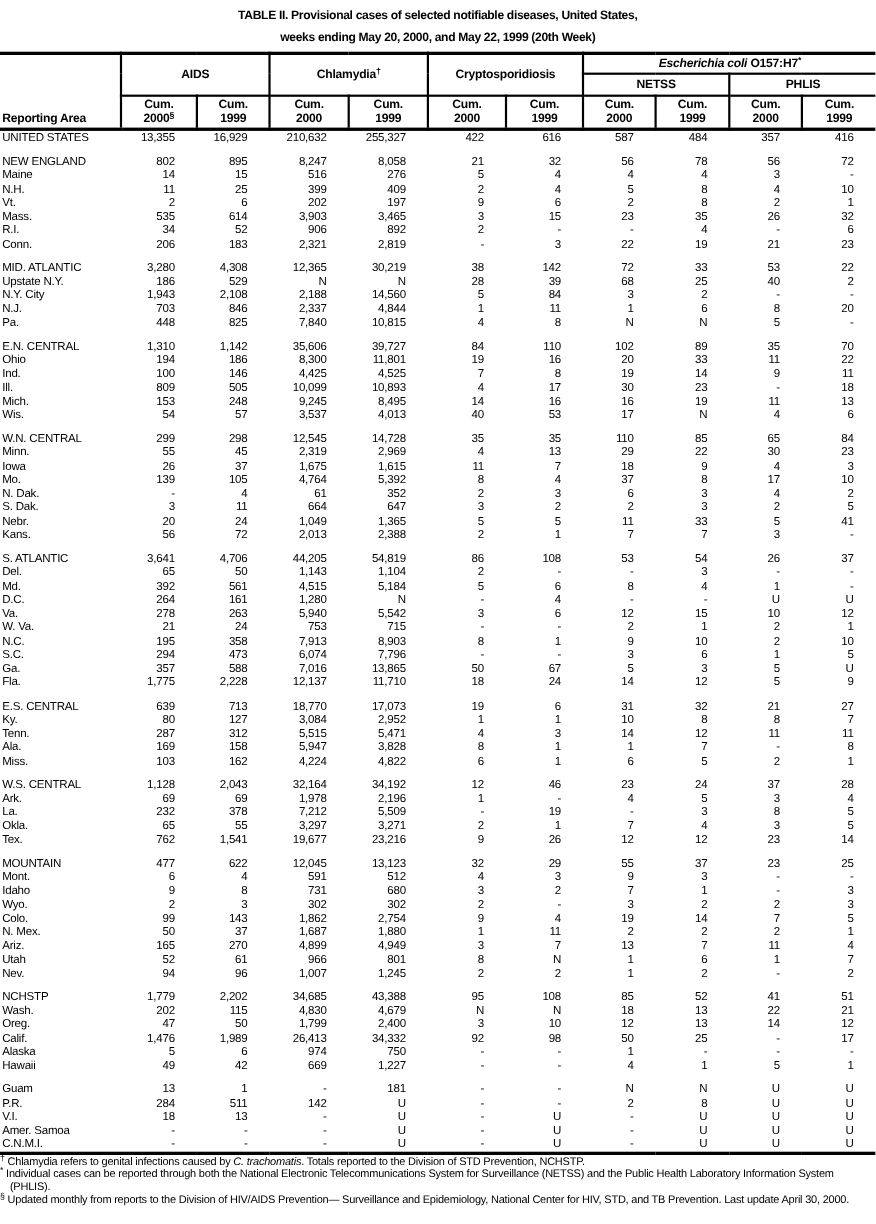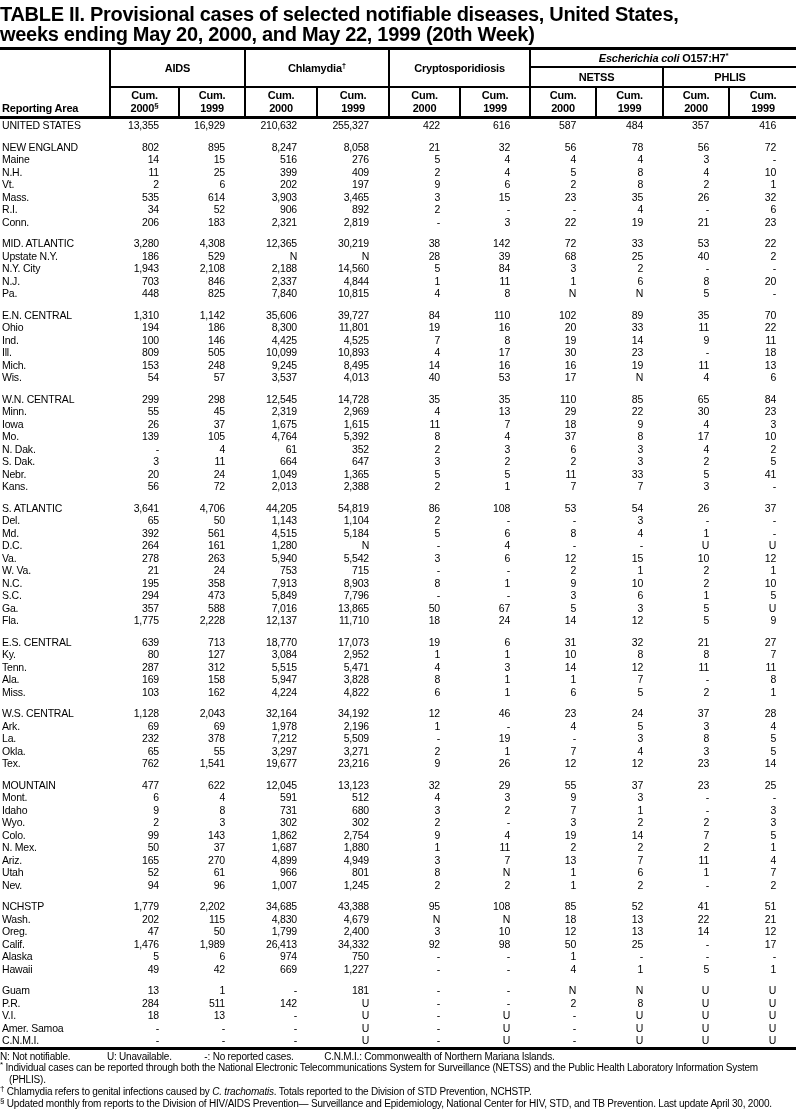--- a/index.html
+++ b/index.html
@@ -1,17 +1,17 @@
 <!DOCTYPE html>
 <html><head>
 <meta charset="utf-8">
 <style>
   html,body{margin:0;padding:0;background:#fff;color:#000;}
   body{width:796px;height:1113px;font-family:"Liberation Sans",sans-serif;-webkit-font-smoothing:none;}
-  .title{ text-align:left;font-weight:bold;font-size:20px;line-height:19.5px;
+  .title{ text-align:center;font-weight:bold;font-size:11px;line-height:19.5px;
           letter-spacing:-0.3px;padding-top:5px;}
   table{ width:796px;border-collapse:collapse;table-layout:fixed;margin-top:3px;
          border-top:3px solid #000;border-bottom:3px solid #000;}
   thead th{ border:2px solid #000;font-size:11px;font-weight:bold;padding:0;
             text-align:center;vertical-align:middle;letter-spacing:-0.2px;}
   thead tr:first-child th{border-top:none;}
   th.th-area{ border-left:none;border-top:none;border-bottom:3px solid #000;
               text-align:left;vertical-align:bottom;padding:0 0 2px 2px;}
   th.no-r{border-right:none;}
   thead tr.r1 th{height:16px;}
@@ -563,21 +563,21 @@
         <td>1</td>
         <td>9</td>
         <td>10</td>
         <td>2</td>
         <td>10</td>
       </tr>
       <tr>
         <td class="area">S.C.</td>
         <td>294</td>
         <td>473</td>
-        <td>5,849</td>
+        <td>6,074</td>
         <td>7,796</td>
         <td>-</td>
         <td>-</td>
         <td>3</td>
         <td>6</td>
         <td>1</td>
         <td>5</td>
       </tr>
       <tr>
         <td class="area">Ga.</td>
@@ -1007,22 +1007,16 @@
         <td>U</td>
         <td>-</td>
         <td>U</td>
         <td>U</td>
         <td>U</td>
       </tr>
     </tbody>
 </table>
 
 <div class="footer">
-  <div class="legend">
-    <span class="g1">N: Not notifiable.</span>
-    <span class="g2">U: Unavailable.</span>
-    <span class="g3">-: No reported cases.</span>
-    <span>C.N.M.I.: Commonwealth of Northern Mariana Islands.</span>
-  </div>
+  <div class="fn"><sup class="fnm">†</sup> <span>Chlamydia refers to genital infections caused by </span><span class="it">C. trachomatis</span><span>. Totals reported to the Division of STD Prevention, NCHSTP.</span></div>
   <div class="fn"><sup class="fnm">*</sup> <span>Individual cases can be reported through both the National Electronic Telecommunications System for Surveillance (NETSS) and the Public Health Laboratory Information System (PHLIS).</span></div>
-  <div class="fn"><sup class="fnm">†</sup> <span>Chlamydia refers to genital infections caused by </span><span class="it">C. trachomatis</span><span>. Totals reported to the Division of STD Prevention, NCHSTP.</span></div>
   <div class="fn"><sup class="fnm">§</sup> <span>Updated monthly from reports to the Division of HIV/AIDS Prevention— Surveillance and Epidemiology, National Center for HIV, STD, and TB Prevention. Last update April 30, 2000.</span></div>
 </div>
 
 </body></html>

